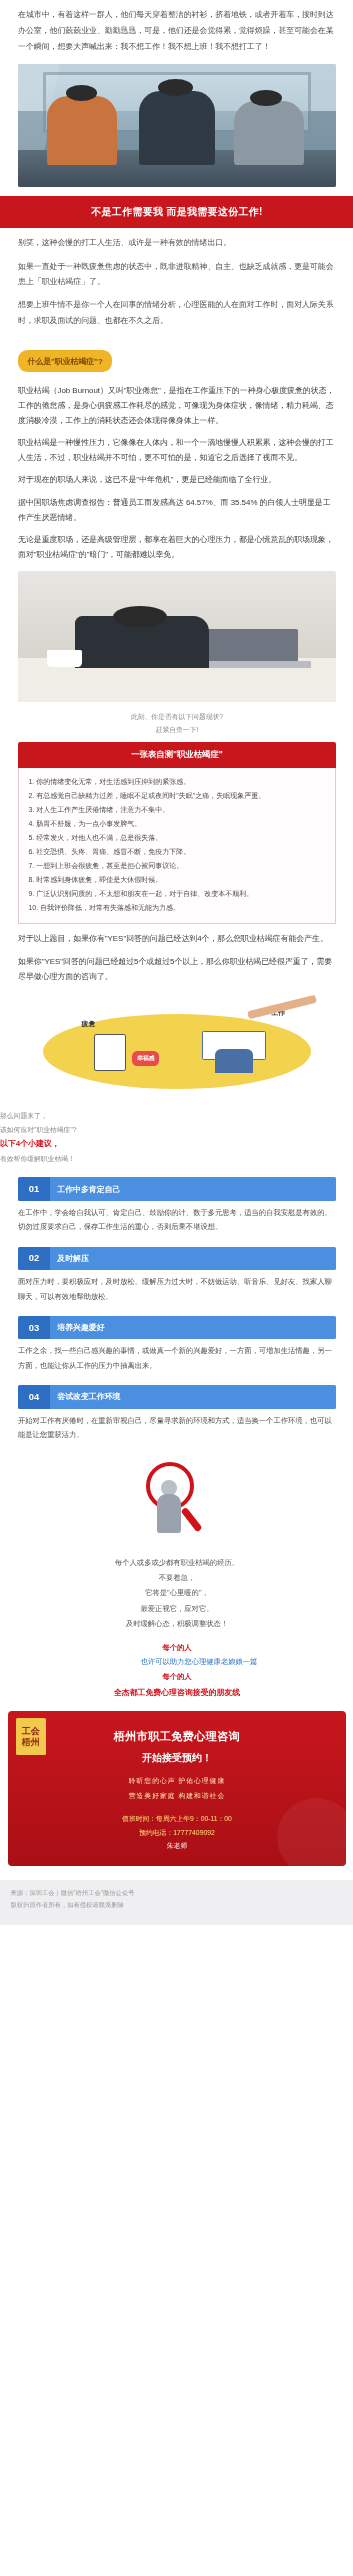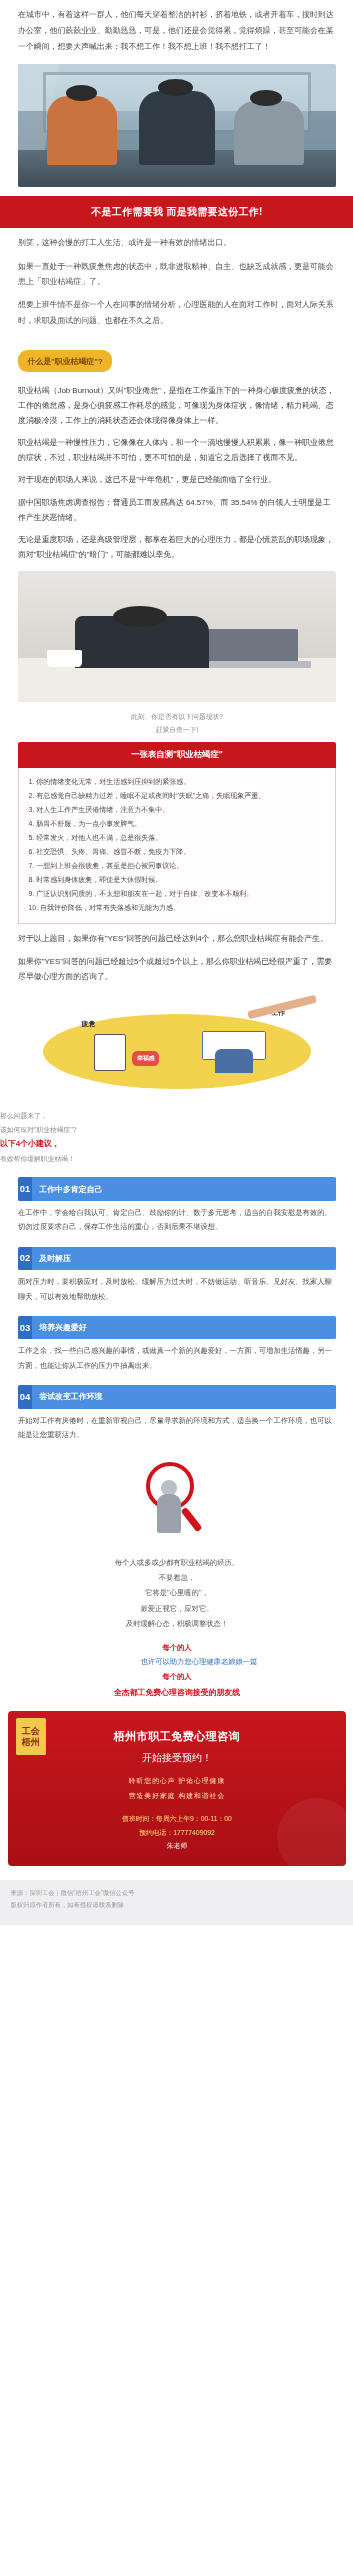--- a/index.html
+++ b/index.html
@@ -141,21 +141,21 @@
   .photo3 .person { position:absolute; right:26%; top:50%; width:12%; height:22%; background:#4a6fa5; border-radius:6.3px 6.3px 0 0;}
   .photo3 .arm { position:absolute; right:6%; top:8%; width:22%; height:7%; background:#e3b08a; border-radius:3.1px; transform:rotate(-14deg);}
 
   .center-note { text-align:left; color:#8a8a8a; font-size:6.8px; line-height:2.0; margin-top:5.2px; }
   .center-note .big { color:#d0121b; font-weight:bold; font-size:7.9px; }
 
   .step { margin: 11.5px 18px 0 18px; }
   .step-head { display:flex; align-items:stretch; }
   .step-num {
     background:#2e6fc4; color:#fff; font-weight:bold; font-size:9.4px;
-    width:14px; display:flex; align-items:center; justify-content:center;
+    width:32px; display:flex; align-items:center; justify-content:center;
     border-radius:1.6px 0 0 1.6px;
   }
   .step-title {
     flex:1; background:#4a8fe0; color:#fff; font-weight:bold; font-size:7.9px;
     display:flex; align-items:center; padding:4.2px 7.3px; border-radius:0 1.6px 1.6px 0;
   }
   .step-body { font-size:7.3px; color:#4a4a4a; line-height:2.0; margin-top:5.2px; }
 
   .closing-art {
     margin: 13.6px auto 0 auto; width: 136px; height: 89px; position:relative;
@@ -194,21 +194,21 @@
   }
   .poster .badge {
     position:absolute; left:7.3px; top:7.3px; width:30px; height:37px;
     background:#f2c94c; color:#8a2a12; font-weight:bold; font-size:9px;
     display:flex; flex-direction:column; align-items:center; justify-content:center;
     line-height:1.15; border-radius:1.6px;
   }
   .poster h2 {
     margin: 3.1px 0 2.1px 0; text-align:center; font-size:11px; letter-spacing:0.5px;
   }
-  .poster h3 { margin: 0; text-align:center; font-size:10px; font-weight:normal; }
+  .poster h3 { margin: 0; text-align:center; font-size:10px; font-weight:bold; }
   .poster .sub { text-align:center; font-size:6.8px; margin-top:7.3px; color:#ffe8b0; letter-spacing:1px;}
   .poster .sub2 { text-align:center; font-size:6.8px; margin-top:2.1px; color:#ffe8b0; letter-spacing:1px;}
   .poster .info { margin-top:9.4px; text-align:center; font-size:6.8px; line-height:2.0; }
   .poster .yellowline { color:#ffe37a; }
   .poster .ribbon {
     position:absolute; right:-10.5px; bottom:-10.5px; width:79px; height:79px;
     border-radius:50%; background: rgba(255,255,255,.06);
   }
 
   .footer {
@@ -244,21 +244,21 @@
     <p>如果一直处于一种既疲惫焦虑的状态中，既非进取精神、自主、也缺乏成就感，更是可能会患上「职业枯竭症」了。</p>
     <p>想要上班牛情不是你一个人在回事的情绪分析，心理医能的人在面对工作时，面对人际关系时，求职及面试的问题、也都在不久之后。</p>
   </div>
 
   <div class="sect-title-wrap">
     <div class="sect-title">什么是"职业枯竭症"?</div>
   </div>
 
   <div class="pad">
     <p>职业枯竭（Job Burnout）又叫"职业倦怠"，是指在工作重压下的一种身心极度疲惫的状态，工作的倦怠感，是身心俱疲感工作耗尽的感觉，可像现为身体症状，像情绪，精力耗竭、态度消极冷漠，工作上的消耗状态还会体现得像身体上一样。</p>
-    <p>职业枯竭是一种慢性压力，它像像在人体内，和一个一滴地慢慢人积累累，像一种职业倦怠的症状，不过，职业枯竭并不可怕，更不可怕的是，知道它之后选择了视而不见。</p>
+    <p>职业枯竭是一种慢性压力，它像像在人体内，和一个一滴地慢慢人积累累，这种会慢的打工人生活，不过，职业枯竭并不可怕，更不可怕的是，知道它之后选择了视而不见。</p>
     <p>对于现在的职场人来说，这已不是"中年危机"，更是已经能面临了全行业。</p>
     <p>据中国职场焦虑调查报告：普通员工而发感高达 64.57%、而 35.54% 的白领人士明显是工作产生厌恶情绪。</p>
     <p>无论是重度职场，还是高级管理层，都享在着巨大的心理压力，都是心慌意乱的职场现象，面对"职业枯竭症"的"暗门"，可能都难以幸免。</p>
   </div>
 
   <div class="photo2">
     <div class="desk2"></div>
     <div class="lap"></div>
     <div class="lapbase"></div>
     <div class="body"></div>

